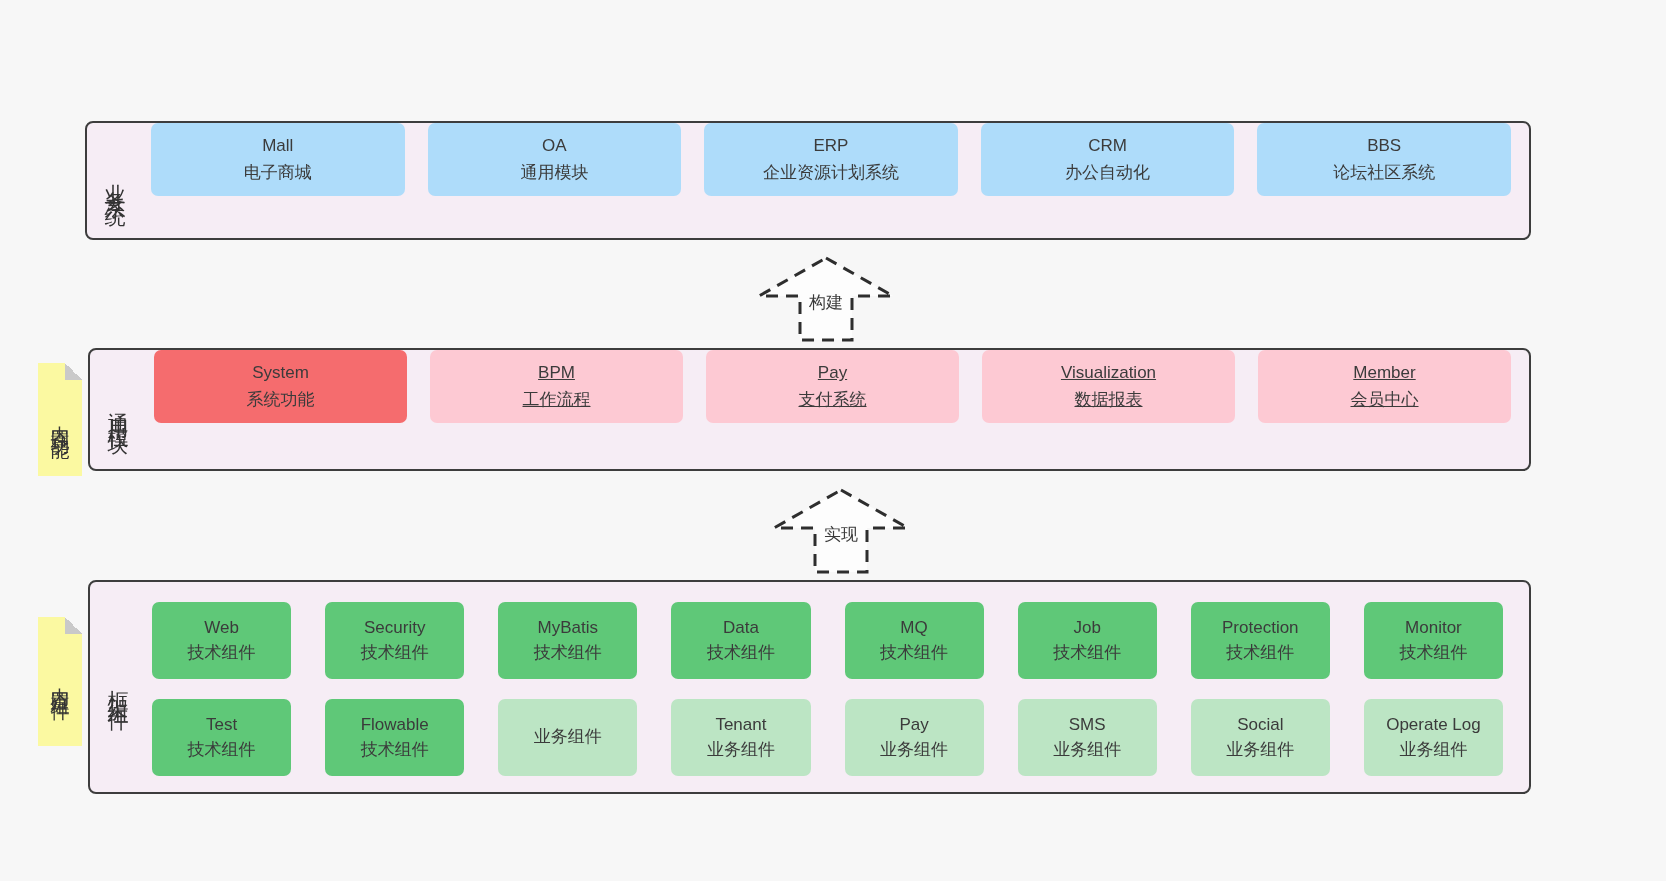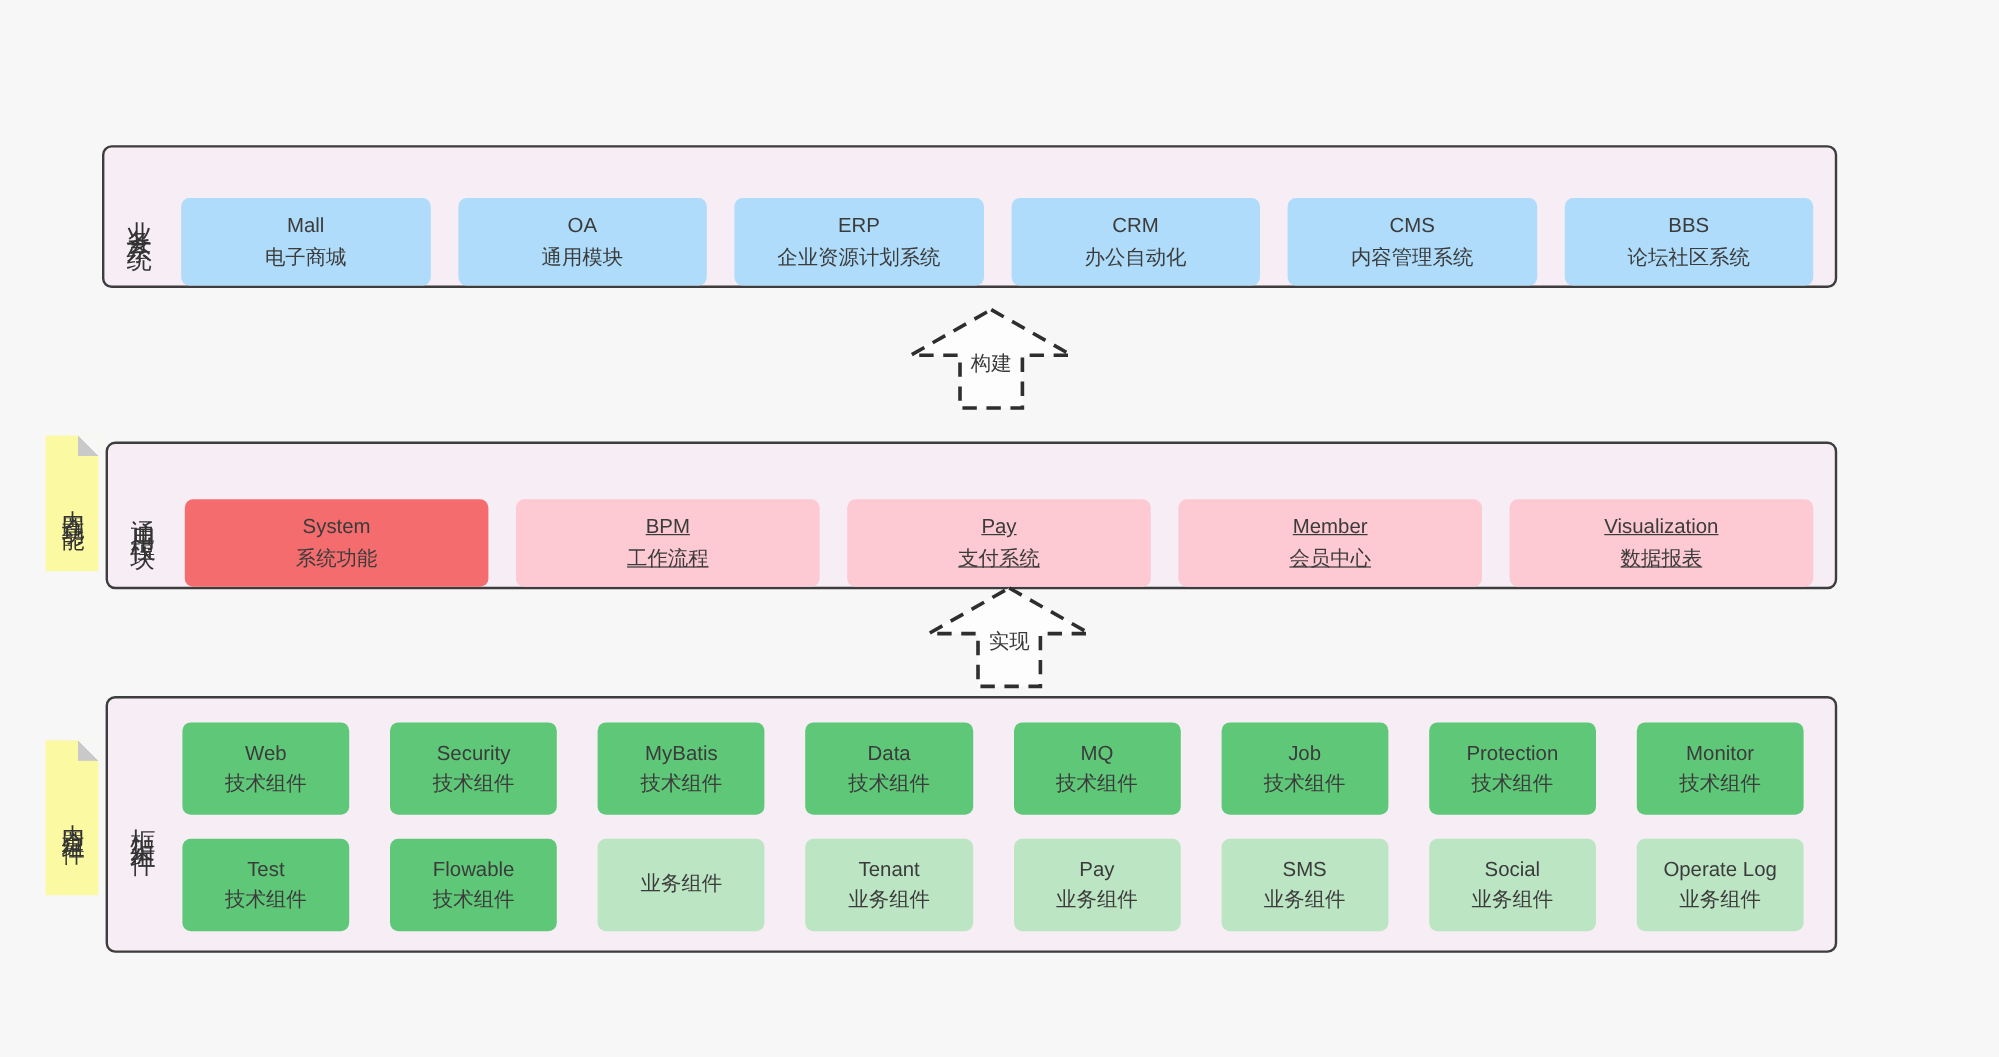--- a/index.html
+++ b/index.html
@@ -29,21 +29,21 @@
     align-self:center;
     margin-left:14px;
     font-size:21px;
     letter-spacing:7px;
     color:#333;
     white-space:nowrap;
   }
   .boxes {
     flex:1;
     display:flex;
-    align-items:flex-end;
+    align-items:flex-start;
     gap:23px;
     padding:0 18px 0 22px;
   }
   .boxes-grid {
     flex:1;
     display:grid;
     grid-template-columns:repeat(8,1fr);
     gap:20px 34px;
     padding:20px 26px 16px 20px;
   }
@@ -90,21 +90,21 @@
     letter-spacing:5px;
     color:#333;
     white-space:nowrap;
   }
   
   .arrow { position:absolute; }
   .arrow text { fill:#3b3b3b; font-size:17px; font-family:"Liberation Sans","DejaVu Sans",sans-serif; }
   
   #layer-business   { left:85px;  top:121px; width:1446px; height:119px; }
   #arrow-build      { left:756px; top:254px; width:140px;  height:90px; }
-  #layer-modules    { left:88px;  top:348px; width:1443px; height:123px;margin-top:20px; }
+  #layer-modules    { left:88px;  top:348px; width:1443px; height:123px; }
   #sticky-modules   { left:38px;  top:363px; width:44px;   height:113px; }
   #arrow-implement  { left:771px; top:486px; width:140px;  height:90px; }
   #layer-components { left:88px;  top:580px; width:1443px; height:214px; }
   #sticky-components{ left:38px;  top:617px; width:44px;   height:129px; }
 </style>
 </head>
 <body>
 
 <div id="stage">
 
@@ -121,24 +121,20 @@
       </div>
       <div class="box blue">
         <div>ERP</div>
         <div>企业资源计划系统</div>
       </div>
       <div class="box blue">
         <div>CRM</div>
         <div>办公自动化</div>
       </div>
       <div class="box blue">
-        <div>CMS</div>
-        <div>内容管理系统</div>
-      </div>
-      <div class="box blue">
         <div>BBS</div>
         <div>论坛社区系统</div>
       </div>
     </div>
   </div>
 
   <svg class="arrow" id="arrow-build" viewBox="0 0 140 90">
     <polygon points="70,4 137,42 96,42 96,86 44,86 44,42 3,42" fill="#fdfdfd" stroke="#2e2e2e" stroke-width="3" stroke-dasharray="12 8"></polygon>
     <rect x="46" y="34" width="48" height="27" fill="#fdfdfd"></rect>
     <text x="70" y="54" text-anchor="middle">构建</text>
@@ -157,26 +153,26 @@
       </div>
       <div class="box pink">
         <div>BPM</div>
         <div>工作流程</div>
       </div>
       <div class="box pink">
         <div>Pay</div>
         <div>支付系统</div>
       </div>
       <div class="box pink">
+        <div>Visualization</div>
+        <div>数据报表</div>
+      </div>
+      <div class="box pink">
         <div>Member</div>
         <div>会员中心</div>
-      </div>
-      <div class="box pink">
-        <div>Visualization</div>
-        <div>数据报表</div>
       </div>
     </div>
   </div>
 
   <svg class="arrow" id="arrow-implement" viewBox="0 0 140 90">
     <polygon points="70,4 137,42 96,42 96,86 44,86 44,42 3,42" fill="#fdfdfd" stroke="#2e2e2e" stroke-width="3" stroke-dasharray="12 8"></polygon>
     <rect x="46" y="34" width="48" height="27" fill="#fdfdfd"></rect>
     <text x="70" y="54" text-anchor="middle">实现</text>
   </svg>
 

